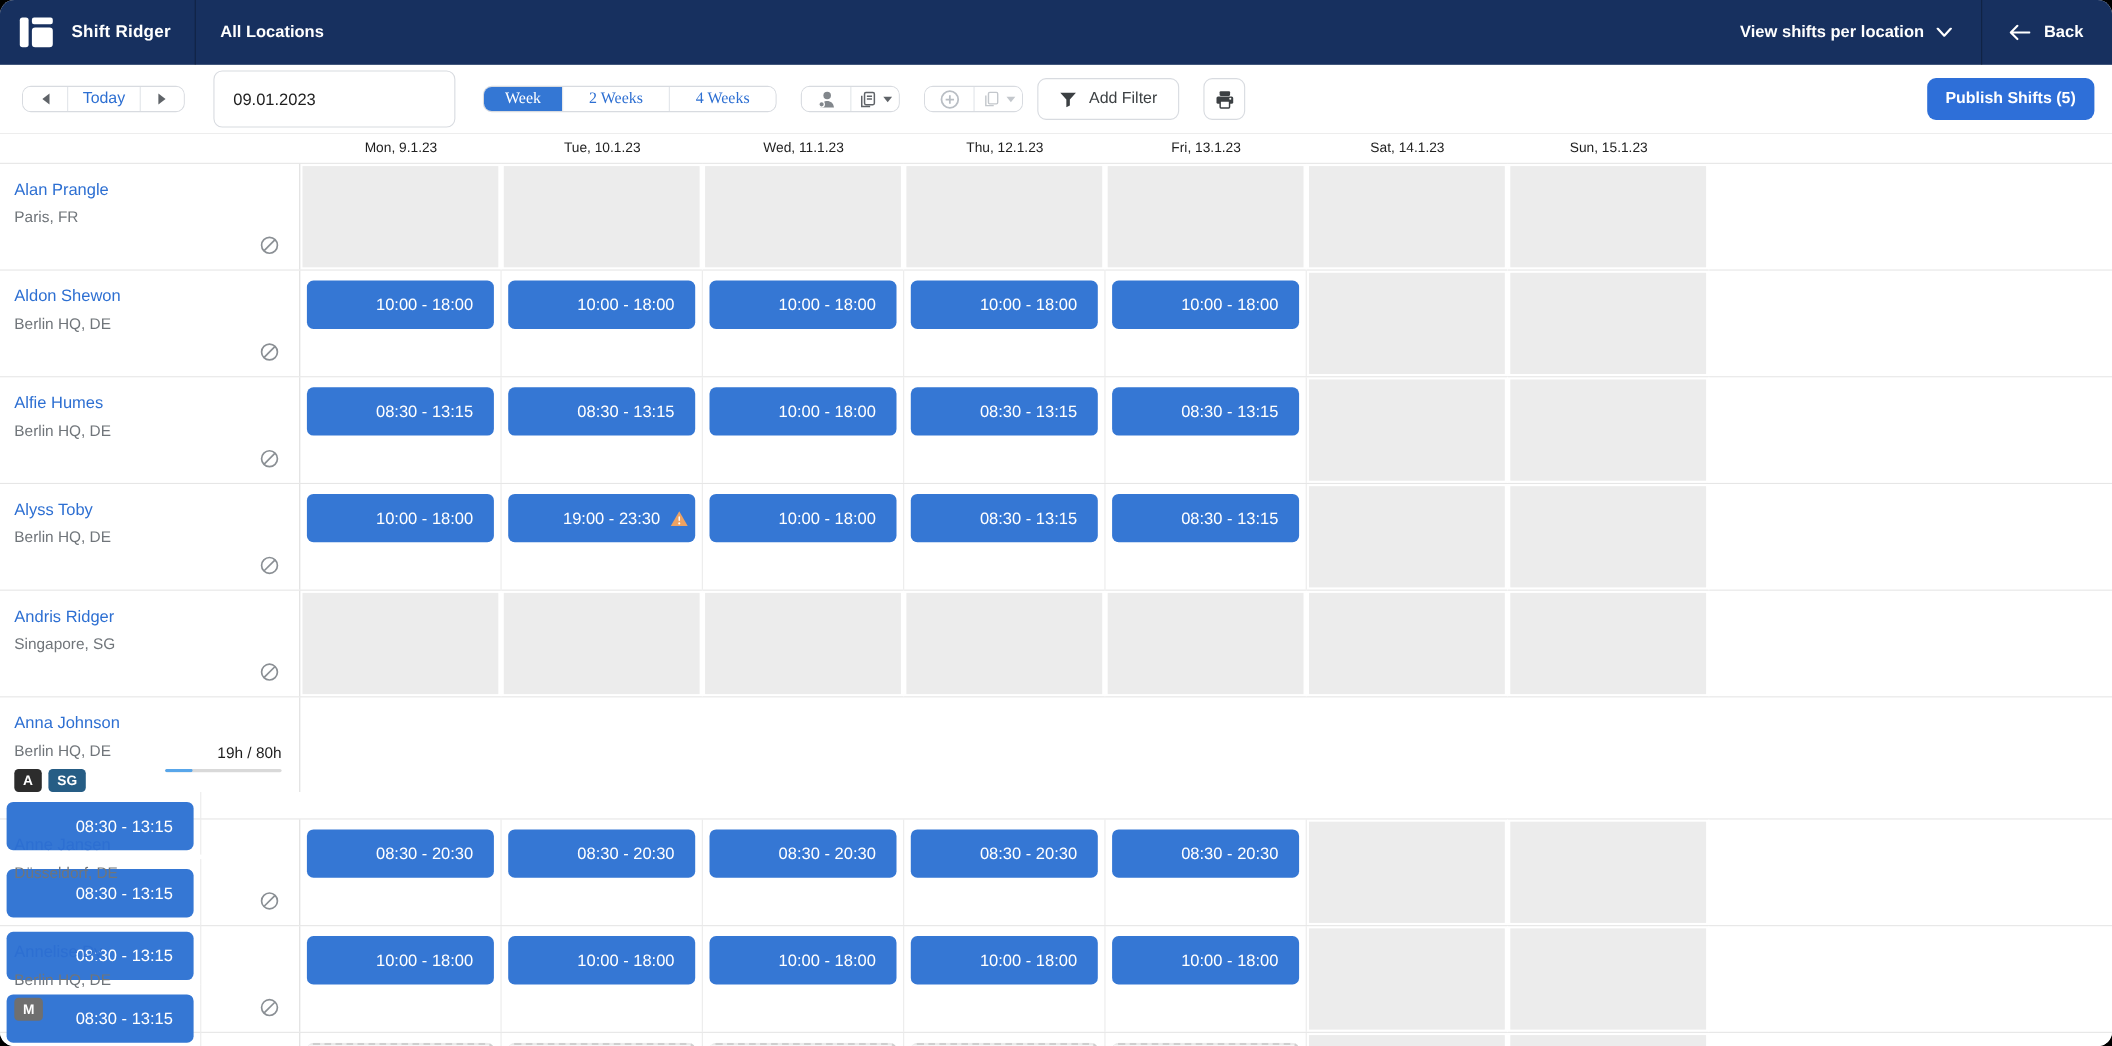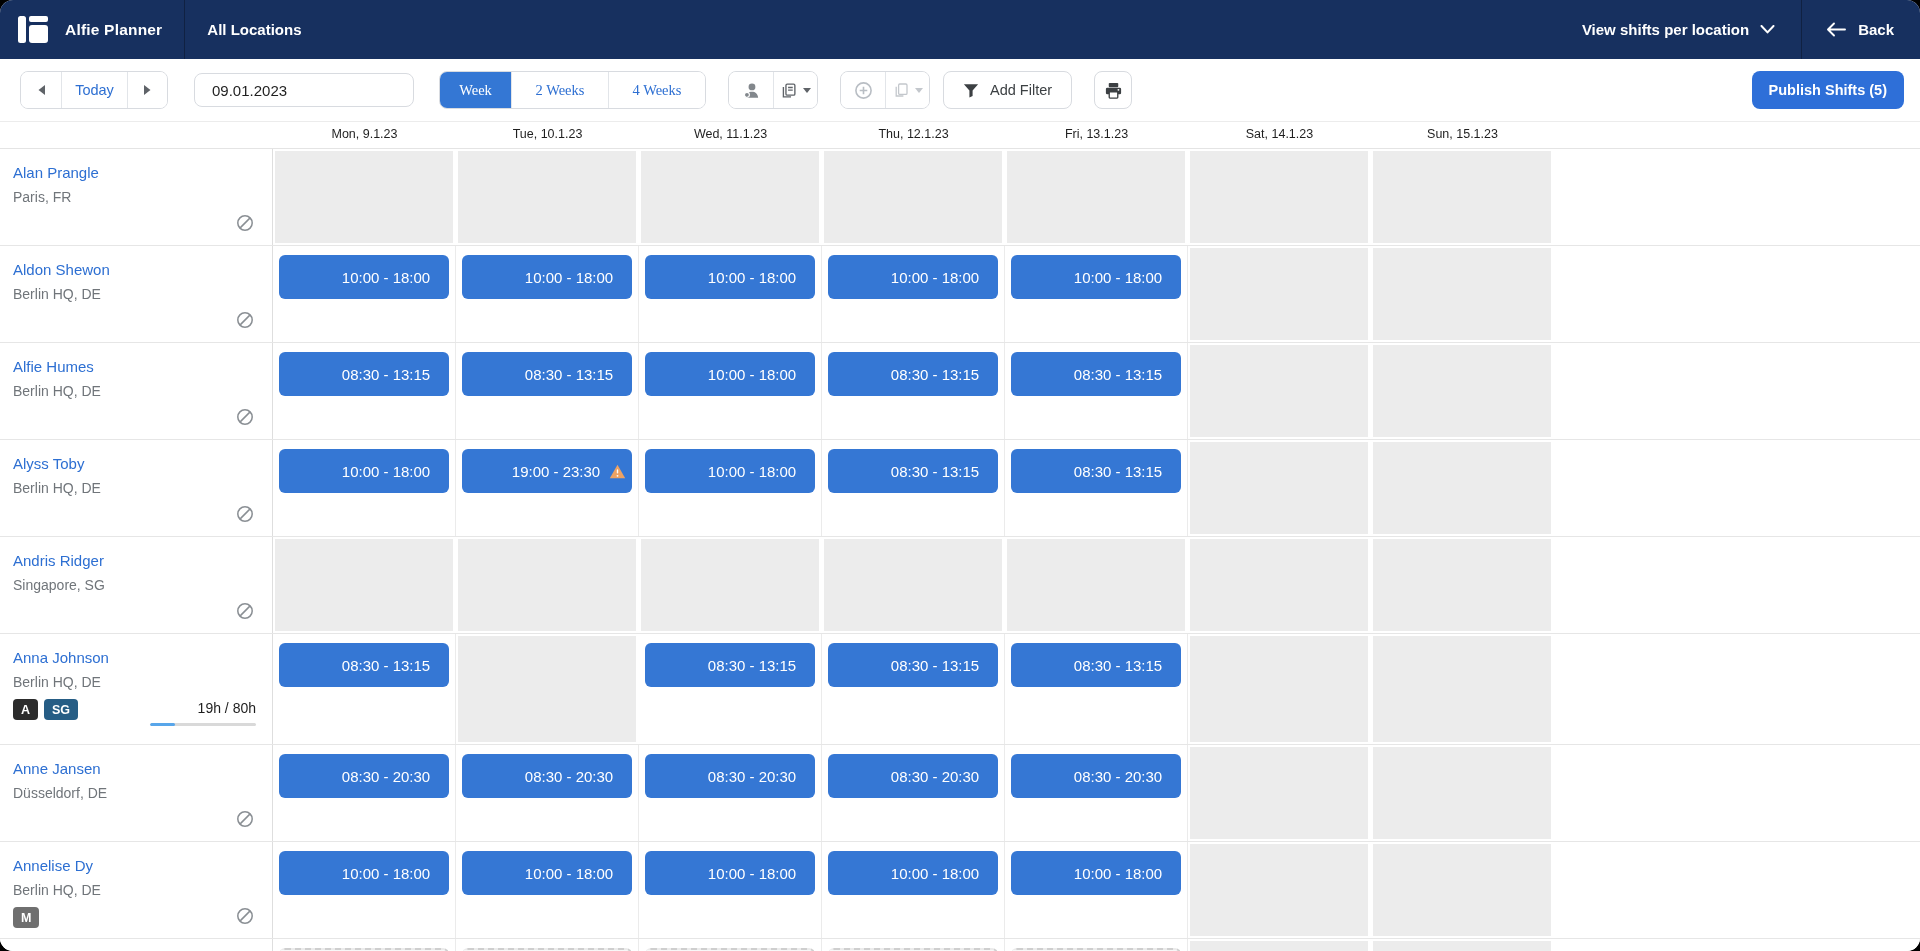--- a/index.html
+++ b/index.html
@@ -16,27 +16,27 @@
   .tb-div{width:1px;height:59px;background:rgba(0,0,0,.30);margin-left:22px;flex:0 0 auto;}
   .loc-label{margin-left:22px;font-size:15px;font-weight:700;}
   .spacer{flex:1;}
   .view-dd{display:flex;align-items:center;gap:11px;background:none;border:none;color:#fff;font-family:inherit;
            font-size:15px;font-weight:700;height:59px;padding:0 26px 0 6px;cursor:pointer;}
   .back-btn{display:flex;align-items:center;gap:12px;background:none;border:none;color:#fff;font-family:inherit;
            font-size:15px;font-weight:700;height:59px;padding:0 26px 0 24px;cursor:pointer;}
 
   
   .toolbar{height:62px;background:#fff;border-bottom:1px solid #ececec;display:flex;align-items:center;padding:0 16px 0 20px;}
-  .grp{display:flex;border:1px solid #d8dbe0;border-radius:8px;height:38px;overflow:hidden;background:#fff;box-sizing:border-box;flex:0 0 auto;}
+  .grp{display:flex;border:1px solid #d8dbe0;border-radius:8px;height:24px;overflow:hidden;background:#fff;box-sizing:border-box;flex:0 0 auto;}
   .grp button{background:#fff;border:none;border-left:1px solid #e2e5e9;font-family:inherit;cursor:pointer;
               display:flex;align-items:center;justify-content:center;padding:0;}
   .grp button:first-child{border-left:none;}
   .nav-grp .arr{width:40px;color:#5f6368;font-size:13px;}
   .nav-grp .today{width:66px;color:#2D6FD2;font-size:14.5px;}
-  .date-field{margin-left:26px;width:220px;height:34px;border:1px solid #d8dbe0;border-radius:8px;box-sizing:border-box;
+  .date-field{margin-left:26px;width:220px;height:52px;border:1px solid #d8dbe0;border-radius:8px;box-sizing:border-box;
               display:flex;align-items:center;padding:0 12px 0 15px;flex:0 0 auto;}
   .date-field input{border:none;outline:none;flex:1;font-family:inherit;font-size:15px;color:#1f1f1f;background:transparent;}
   .seg{margin-left:25px;}
   .seg .seg-btn{font-size:14.5px;color:#2D6FD2;font-family:Liberation Serif, serif;}
   .seg .seg-btn.w1{width:71px;} .seg .seg-btn.w2{width:97px;}
   .seg .seg-btn.active{background:#3477D4;color:#fff;border-left:none;}
   .icon-grp{margin-left:22px;} .icon-grp button{width:44px;}
   .icon-grp.grp2{margin-left:22px;} .icon-grp .with-caret{gap:6px;}
   .caret{width:0;height:0;border-left:4px solid transparent;border-right:4px solid transparent;border-top:5px solid #5f6368;}
   .caret.light{border-top-color:#c3c7cc;}
@@ -48,21 +48,21 @@
                font-size:14.5px;font-weight:700;padding:0 17px;cursor:pointer;flex:0 0 auto;}
 
   
   .day-header{height:26px;display:flex;border-bottom:1px solid #e4e4e4;background:#fff;}
   .dh-spacer{width:273px;flex:0 0 auto;}
   .dh-cell{width:183px;flex:0 0 auto;text-align:center;font-size:12.5px;color:#1f1f1f;line-height:25px;}
 
   
   .grid{background:#fff;}
   .grid-row{display:flex;height:96px;border-bottom:1px solid #e6e6e6;box-sizing:content-box;}
-  .grid-row.tall{height:110px;}
+  .grid-row.tall{height:110px;flex-direction:column;}
   .emp-cell{width:273px;flex:0 0 auto;border-right:1px solid #dedede;box-sizing:border-box;position:relative;padding:15px 14px 0 13px;}
   .name{color:#2D6FD2;font-size:15px;text-decoration:none;display:inline-block;}
   .locn{color:#70757a;font-size:14px;margin-top:7px;}
   .badges{display:flex;gap:6px;margin-top:9px;}
   .badge{height:21px;border-radius:4px;color:#fff;font-size:12.5px;font-weight:700;display:flex;align-items:center;padding:0 8px;}
   .noavail{position:absolute;right:18px;bottom:13px;line-height:0;}
   .hours{position:absolute;right:16px;bottom:18px;width:106px;}
   .hours-label{font-size:14px;color:#1e1e1e;text-align:right;margin-bottom:7px;}
   .track{height:3px;background:#d9d9d9;border-radius:2px;overflow:hidden;}
   .fill{height:3px;background:#58A6EA;border-radius:2px;}
@@ -78,21 +78,21 @@
 <body>
 
 <div class="app">
 
   <header class="topbar">
     <span class="logo">
       <span class="l-bar"></span>
         <span class="l-top"></span>
         <span class="l-main"></span>
     </span>
-    <span class="app-title">Alfie Planner</span>
+    <span class="app-title">Shift Ridger</span>
     <span class="tb-div"></span>
     <span class="loc-label">All Locations</span>
     <span class="spacer"></span>
     <button class="view-dd">
       <span>View shifts per location</span>
       <svg width="15" height="9" viewBox="0 0 15 9">
           <path d="M1.5 1 L7.5 7.4 L13.5 1" stroke="#fff" stroke-width="2" fill="none" stroke-linecap="round" stroke-linejoin="round"></path>
         </svg>
     </button>
     <span class="tb-div" style="margin-left:0"></span>

